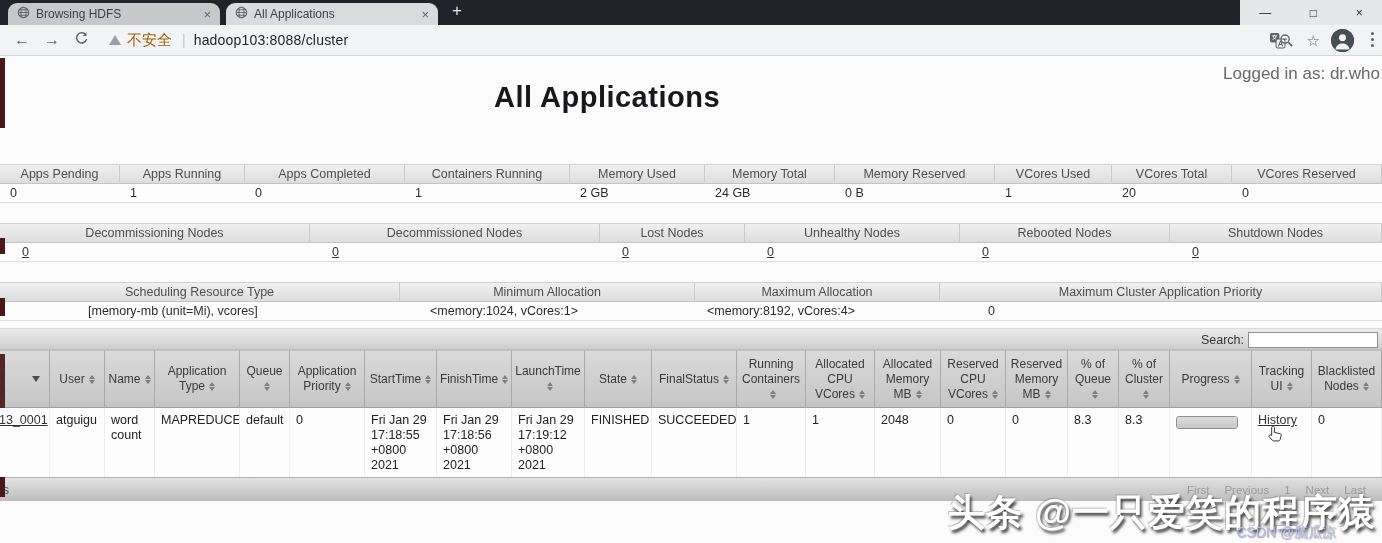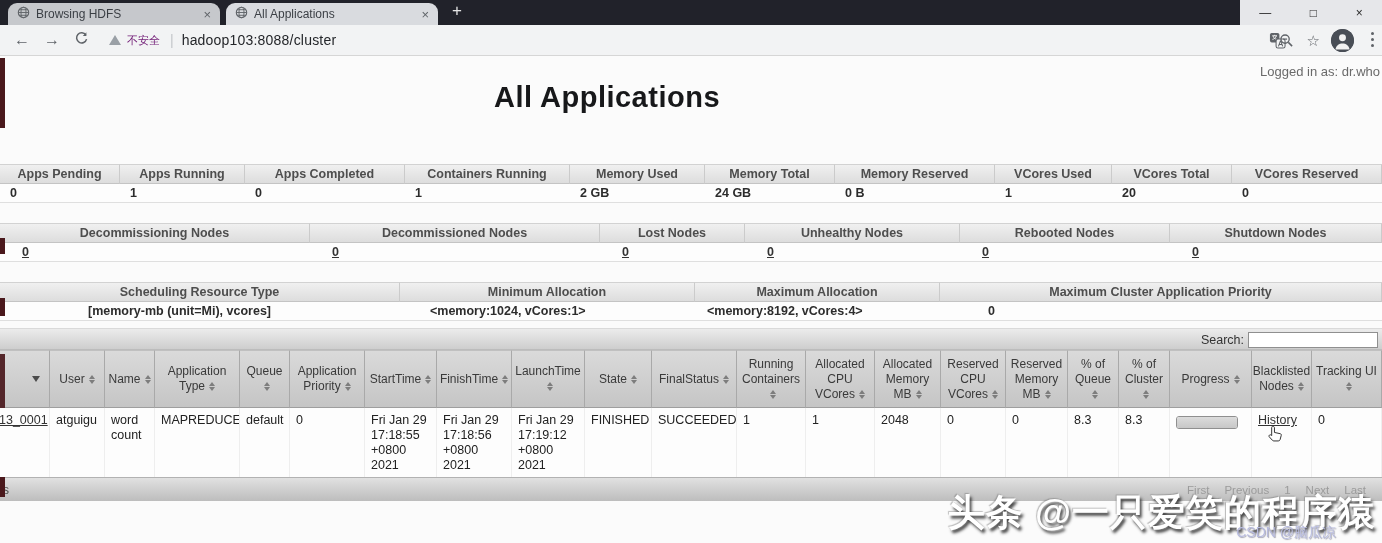--- a/index.html
+++ b/index.html
@@ -19,36 +19,36 @@
   #winctl { position:absolute; right:0; top:0; width:142px; height:25px; background:#e6e7ea;
             display:flex; align-items:center; justify-content:space-around; color:#2b2b2b; font-size:12px; }
   #winctl span { line-height:1; }
 
   #addrbar { position:absolute; top:25px; left:0; width:1382px; height:31px; background:#f2f3f4;
              border-bottom:1px solid #d6d6d6; display:flex; align-items:center; font-size:14px; }
   .navic { color:#5f6368; font-size:16px; margin-left:14px; line-height:1; }
   #refresh-ic { margin-left:14px; }
   #warn-tri { width:0; height:0; border-left:6px solid transparent; border-right:6px solid transparent;
               border-bottom:10px solid #9aa0a6; margin-left:20px; }
-  #seclabel { color:#701a75; font-size:11px; margin-left:6px; }
+  #seclabel { color:#a16207; font-size:15px; margin-left:6px; }
   #secsep { color:#c3c6c9; margin:0 8px 0 10px; }
   #url { color:#24262a; font-weight:500; letter-spacing:.2px; }
   .rtic { position:absolute; top:6px; }
   #star-ic { right:62px; color:#5f6368; font-size:15px; top:7px; }
   #avatar { right:28px; top:4px; width:23px; height:23px; border-radius:50%; background:#494e56; overflow:hidden; }
   #menu-dots { right:8px; top:7px; display:flex; flex-direction:column; gap:3px; }
   #menu-dots i { width:3px; height:3px; border-radius:50%; background:#5f6368; }
 
   
-  #loggedin { position:absolute; top:64px; right:2px; font-size:13px; color:#6a6a6a; }
+  #loggedin { position:absolute; top:64px; right:2px; font-size:17px; color:#6a6a6a; }
   #title { position:absolute; top:81px; left:0; width:1214px; text-align:center;
            font-size:29px; font-weight:bold; color:#17181a; letter-spacing:.5px; }
 
   .mtable { position:absolute; left:0; width:1382px; }
-  .mrow { display:flex; width:1382px;font-weight:bold; }
+  .mrow { display:flex; width:1382px; }
   .mth { background:linear-gradient(#f0f0f0,#dddddd); border-top:1px solid #d2d2d2;
          border-bottom:1px solid #c4c4c4; border-right:1px solid #cbcbcb; height:20px;
          font-size:12.5px; color:#4e4e4e; display:flex; align-items:center; justify-content:center; }
   .mtd { background:#fdfdfd; height:19px; font-size:12.5px; color:#2c2c2c;
          display:flex; align-items:center; padding-left:10px; border-bottom:1px solid #dfdfdf; }
   #t-cluster { top:164px; }  #t-nodes { top:223px; }  #t-sched { top:282px; }
 
   #t1h > :nth-child(1),#t1v > :nth-child(1){width:120px}
   #t1h > :nth-child(2),#t1v > :nth-child(2){width:125px}
   #t1h > :nth-child(3),#t1v > :nth-child(3){width:160px}
@@ -411,27 +411,27 @@
             <i class="sd"></i>
           </span></span>
       </div>
     <div class="ath">
         <span><span>Progress</span><span class="sort">
             <i class="su"></i>
             <i class="sd"></i>
           </span></span>
       </div>
     <div class="ath">
+        <span><span>Tracking UI</span><span class="sort">
+            <i class="su"></i>
+            <i class="sd"></i>
+          </span></span>
+      </div>
+    <div class="ath">
         <span><span>Blacklisted Nodes</span><span class="sort">
-            <i class="su"></i>
-            <i class="sd"></i>
-          </span></span>
-      </div>
-    <div class="ath">
-        <span><span>Tracking UI</span><span class="sort">
             <i class="su"></i>
             <i class="sd"></i>
           </span></span>
       </div>
   </div>
 
   <div id="appsrow">
     <div class="atd" id="cell-id"><span class="lnk">13_0001</span></div>
     <div class="atd">atguigu</div>
     <div class="atd">word count</div>

